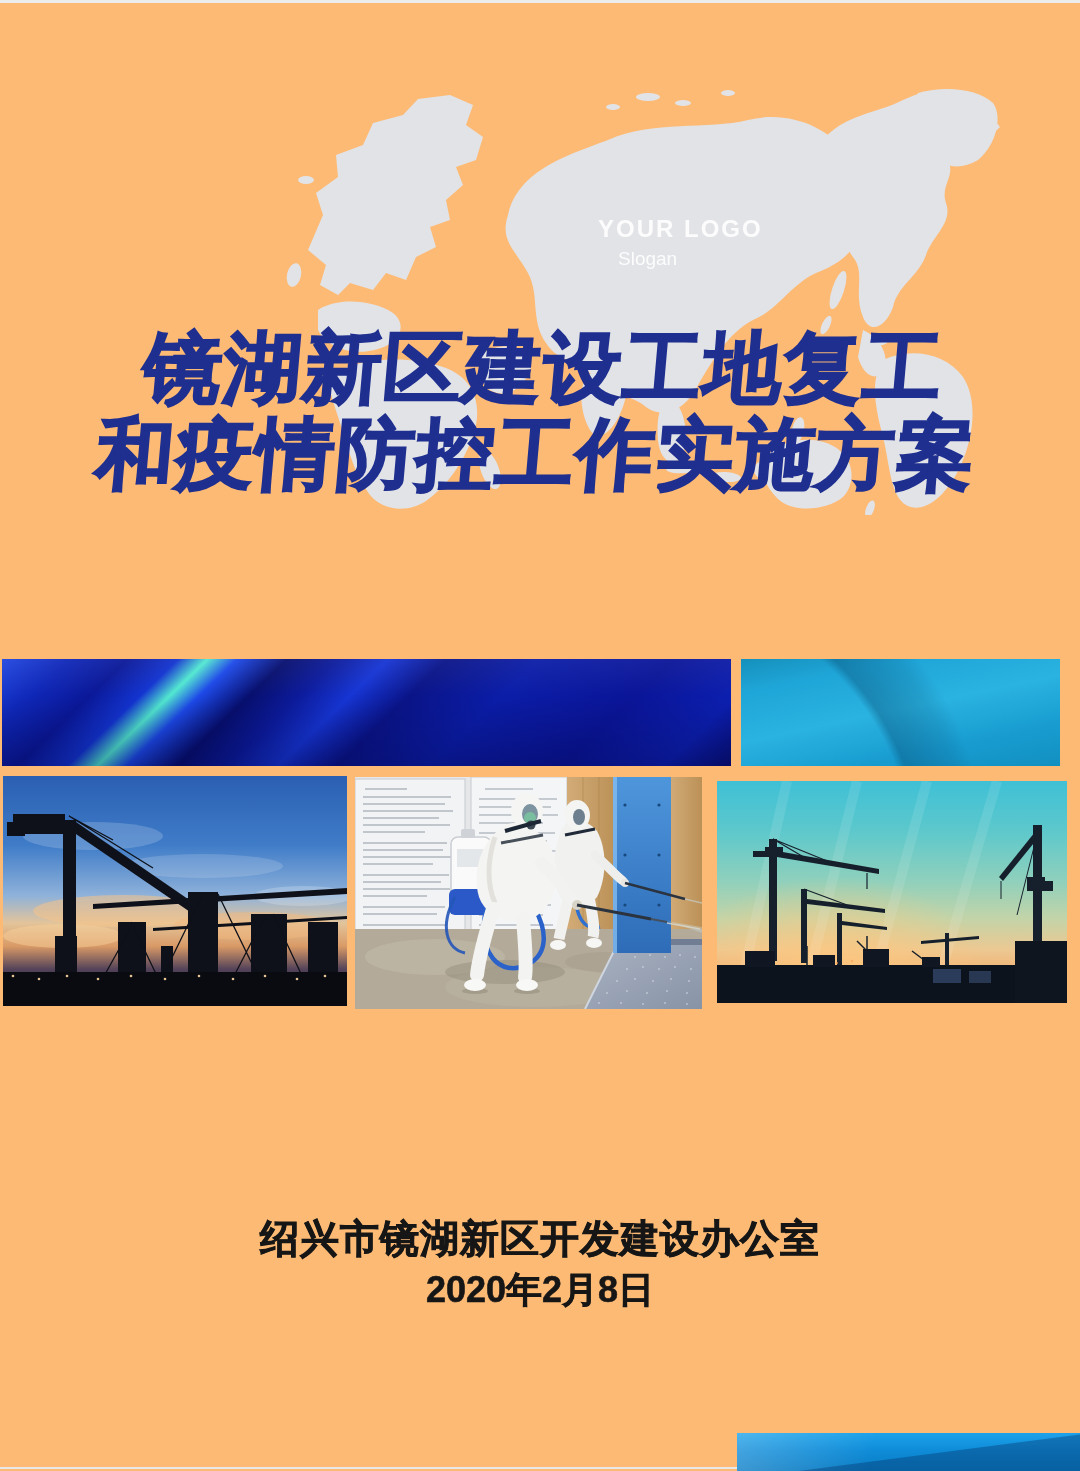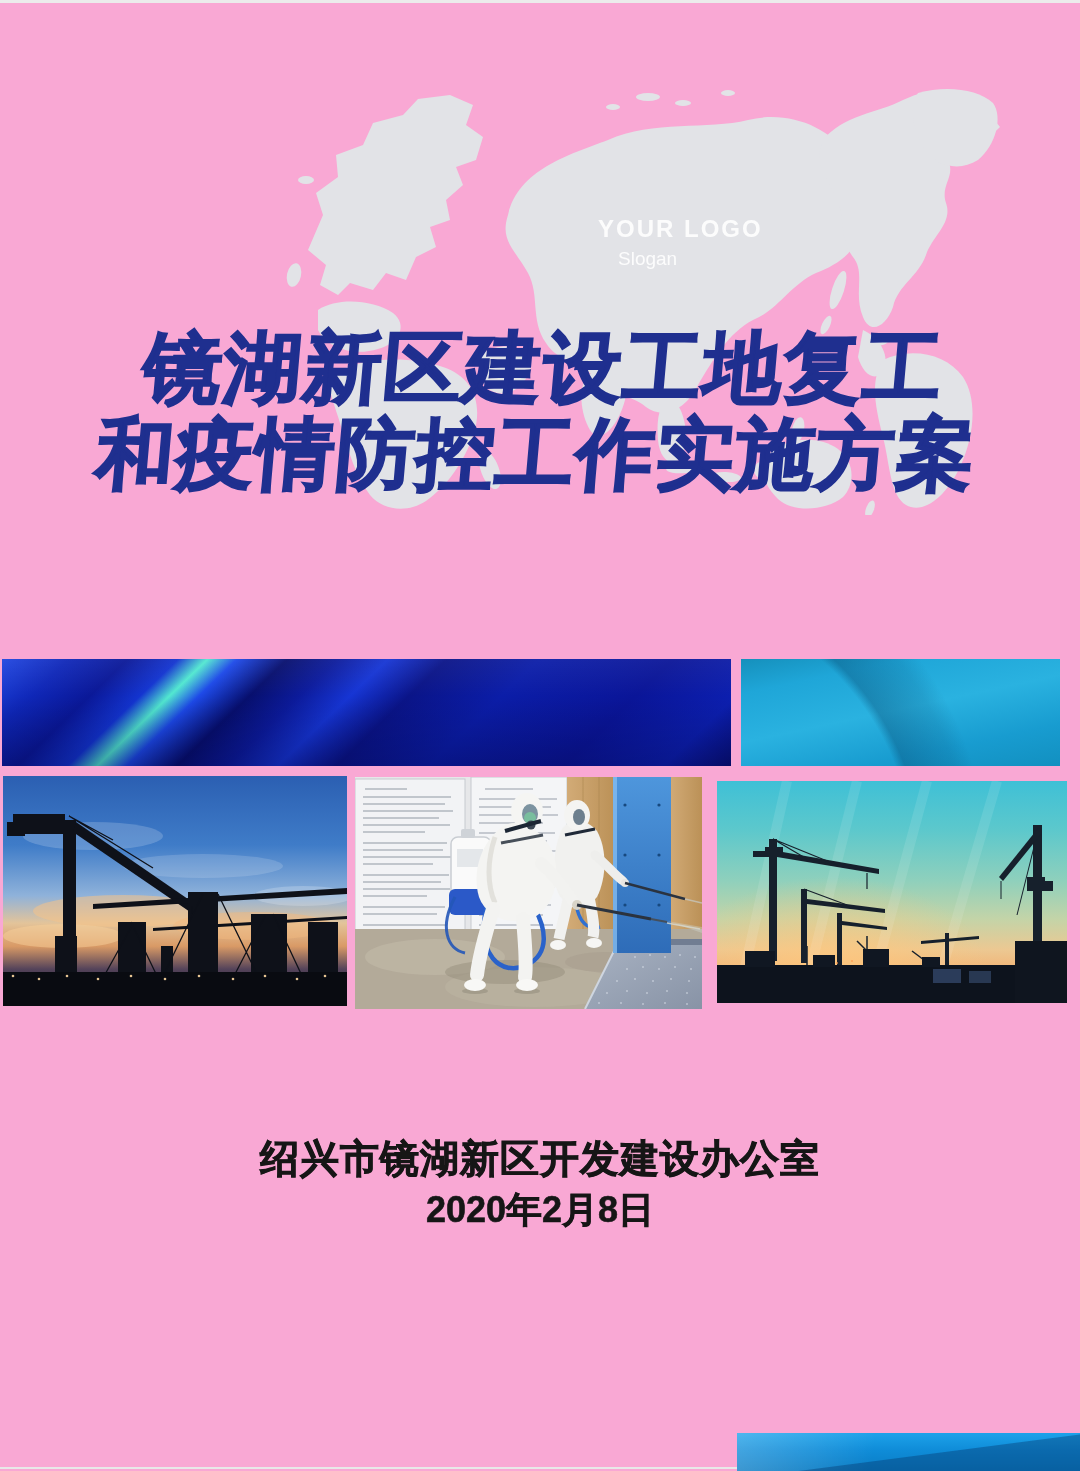--- a/index.html
+++ b/index.html
@@ -1,17 +1,17 @@
 <!DOCTYPE html>
 <html><head>
 <meta charset="utf-8">
 <style>
   html,body{margin:0;padding:0;background:#ffffff;}
   .page{
-    position:relative;width:1080px;height:1471px;background:#f9a8d4;overflow:hidden;
+    position:relative;width:1080px;height:1471px;background:#fdba74;overflow:hidden;
     font-family:"Liberation Sans","DejaVu Sans",sans-serif;
   }
   .top-hairline{position:absolute;left:0;top:0;width:1080px;height:3px;background:#ececec;}
   .bottom-hairline{position:absolute;left:0;top:1467px;width:1080px;height:2px;background:#e8e8e8;}
 
   .world-map{position:absolute;left:278px;top:85px;width:730px;height:430px;}
 
   .cover-title{
     position:absolute;left:0;top:326px;width:1080px;text-align:center;
     color:#1f2f8f;font-weight:900;font-size:78px;line-height:1.1;letter-spacing:2px;
@@ -40,21 +40,21 @@
       linear-gradient(168deg,#1590bc 0%, #1fa6d8 20%, #2ab2e0 48%, #189cd0 76%, #1290c0 100%);
   }
 
   .photo{position:absolute;overflow:hidden;}
   .photo svg{display:block;width:100%;height:100%;}
   .photo-1{left:3px;top:776px;width:344px;height:230px;}
   .photo-2{left:355px;top:777px;width:347px;height:232px;}
   .photo-3{left:717px;top:781px;width:350px;height:222px;}
 
   .footer{
-    position:absolute;left:0;top:1132px;width:1080px;text-align:center;color:#161616;z-index:3;
+    position:absolute;left:0;top:1212px;width:1080px;text-align:center;color:#161616;z-index:3;
   }
   .footer .org{font-size:39px;font-weight:700;letter-spacing:1px;-webkit-text-stroke:0.8px #161616;}
   .footer .date{font-size:36px;font-weight:700;-webkit-text-stroke:0.6px #161616;}
 
   .bottom-bar{
     position:absolute;left:737px;top:1433px;width:343px;height:38px;
     background:linear-gradient(180deg,#1da2ea 0%,#0f8cd8 45%,#0a7cc4 100%);
     z-index:4;
   }
   .bottom-bar::after{

